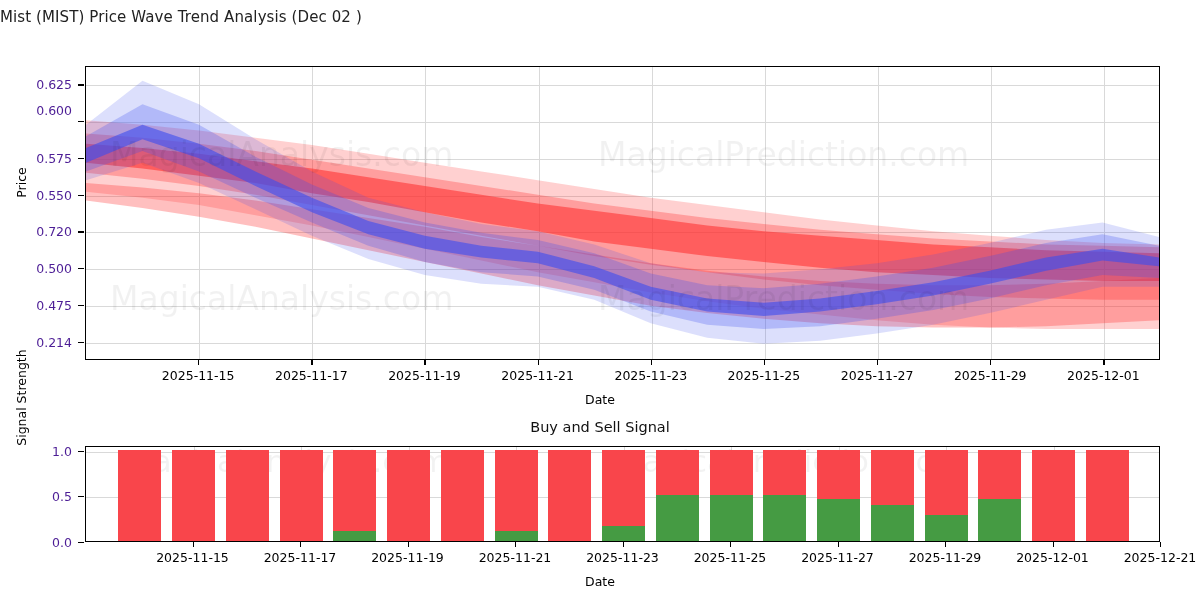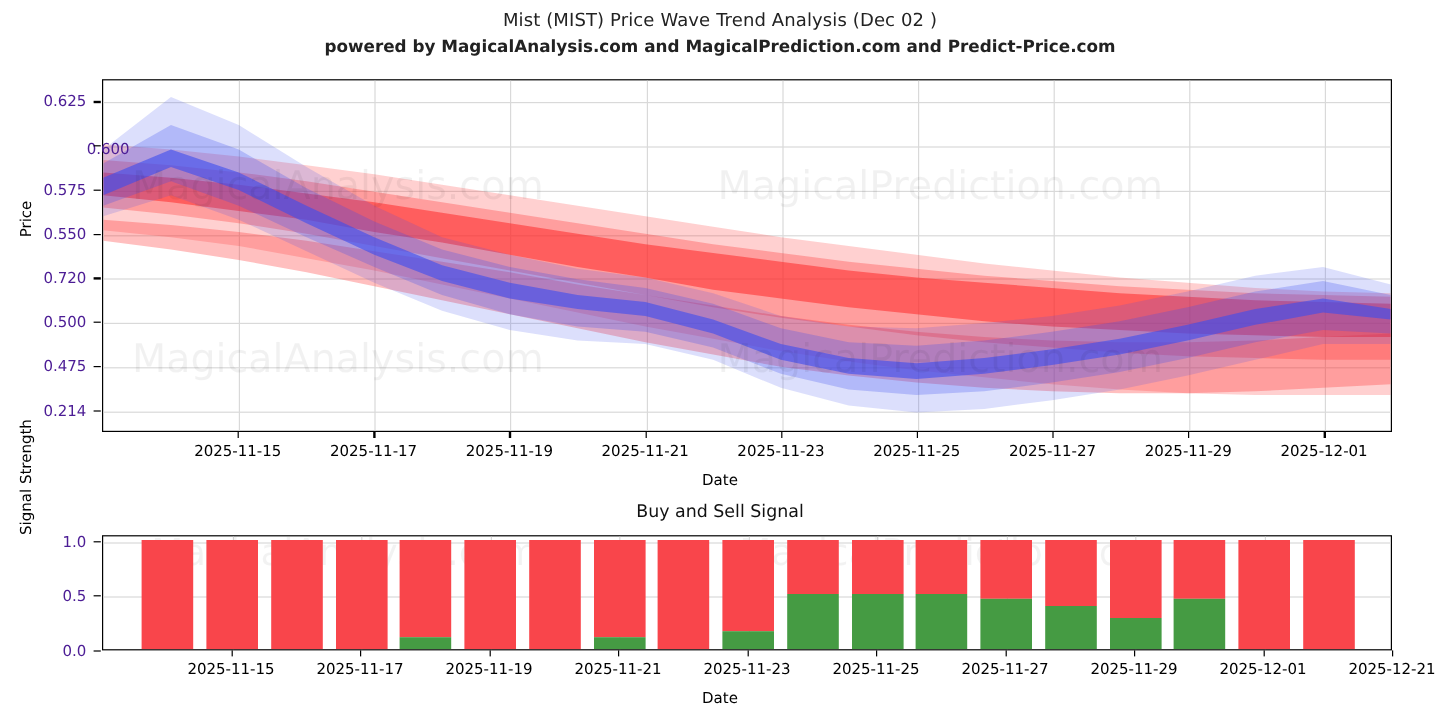--- a/index.html
+++ b/index.html
@@ -1,20 +1,20 @@
 <!DOCTYPE html>
 <html><head>
 <meta charset="utf-8">
 <style>
   html,body{margin:0;padding:0;background:#ffffff;}
   body{width:1200px;height:600px;overflow:hidden;
        font-family:"DejaVu Sans","Liberation Sans",sans-serif;color:#000;}
   #root{position:relative;width:1200px;height:600px;}
 
-  .title{position:absolute;left:0;top:8px;width:1200px;text-align:center;
+  .title{position:absolute;left:0;top:8px;width:1200px;text-align:left;
          font-size:15px;color:#222;letter-spacing:0.1px;}
   .subtitle{position:absolute;left:0;top:31px;width:1200px;text-align:center;
          font-size:14px;font-weight:bold;color:#222;}
 
   
   #mainPlot{position:absolute;left:85px;top:66px;width:1075px;height:294px;
             border:1.2px solid #000;box-sizing:border-box;background:#fff;
             overflow:hidden;}
   #bottomPlot{position:absolute;left:85px;top:446px;width:1075px;height:96px;
             border:1.2px solid #000;box-sizing:border-box;background:#fff;
@@ -52,21 +52,20 @@
   .bar{position:absolute;bottom:0;}
   .bar .red{position:absolute;left:0;width:100%;background:#f9454b;}
   .bar .green{position:absolute;left:0;bottom:0;width:100%;background:#459b43;}
 </style>
 </head>
 <body>
 
 <div id="root">
 
   <div class="title">Mist (MIST) Price Wave Trend Analysis (Dec 02 )</div>
-  <div class="subtitle">powered by MagicalAnalysis.com and MagicalPrediction.com and Predict-Price.com</div>
 
   <div id="mainPlot">
     <div id="mainGrid">
         <div class="gridline-h" style="top: 275.63px;"></div>
         <div class="gridline-h" style="top: 238.88px;"></div>
         <div class="gridline-h" style="top: 202.13px;"></div>
         <div class="gridline-h" style="top: 165.37px;"></div>
         <div class="gridline-h" style="top: 128.62px;"></div>
         <div class="gridline-h" style="top: 91.88px;"></div>
         <div class="gridline-h" style="top: 55.12px;"></div>
@@ -101,21 +100,21 @@
       <div class="ytick ytick-main" style="top: 304.875px;">0.475</div>
       <div class="tickmark-y" style="top: 304.88px;"></div>
       <div class="ytick ytick-main" style="top: 268.125px; text-align: right;">0.500</div>
       <div class="tickmark-y" style="top: 268.13px;"></div>
       <div class="ytick ytick-main" style="top: 231.375px;">0.720</div>
       <div class="tickmark-y" style="top: 231.37px;"></div>
       <div class="ytick ytick-main" style="top: 195px;">0.550</div>
       <div class="tickmark-y" style="top: 194.62px;"></div>
       <div class="ytick ytick-main" style="top: 157.875px;">0.575</div>
       <div class="tickmark-y" style="top: 157.88px;"></div>
-      <div class="ytick ytick-main" style="top: 124px; margin-left: 36px;">0.600</div>
+      <div class="ytick ytick-main" style="top: 110px;">0.600</div>
       <div class="tickmark-y" style="top: 121.12px;"></div>
       <div class="ytick ytick-main" style="top: 84.375px;">0.625</div>
       <div class="tickmark-y" style="top: 84.37px;"></div>
     </div>
   <div id="mainXTicks">
       <div class="xtick" style="left: 198.16px; top: 368px;">2025-11-15</div>
       <div class="tickmark-x" style="left: 198.16px; top: 360px;"></div>
       <div class="xtick" style="left: 311.32px; top: 368px;">2025-11-17</div>
       <div class="tickmark-x" style="left: 311.32px; top: 360px;"></div>
       <div class="xtick" style="left: 424.47px; top: 368px;">2025-11-19</div>

